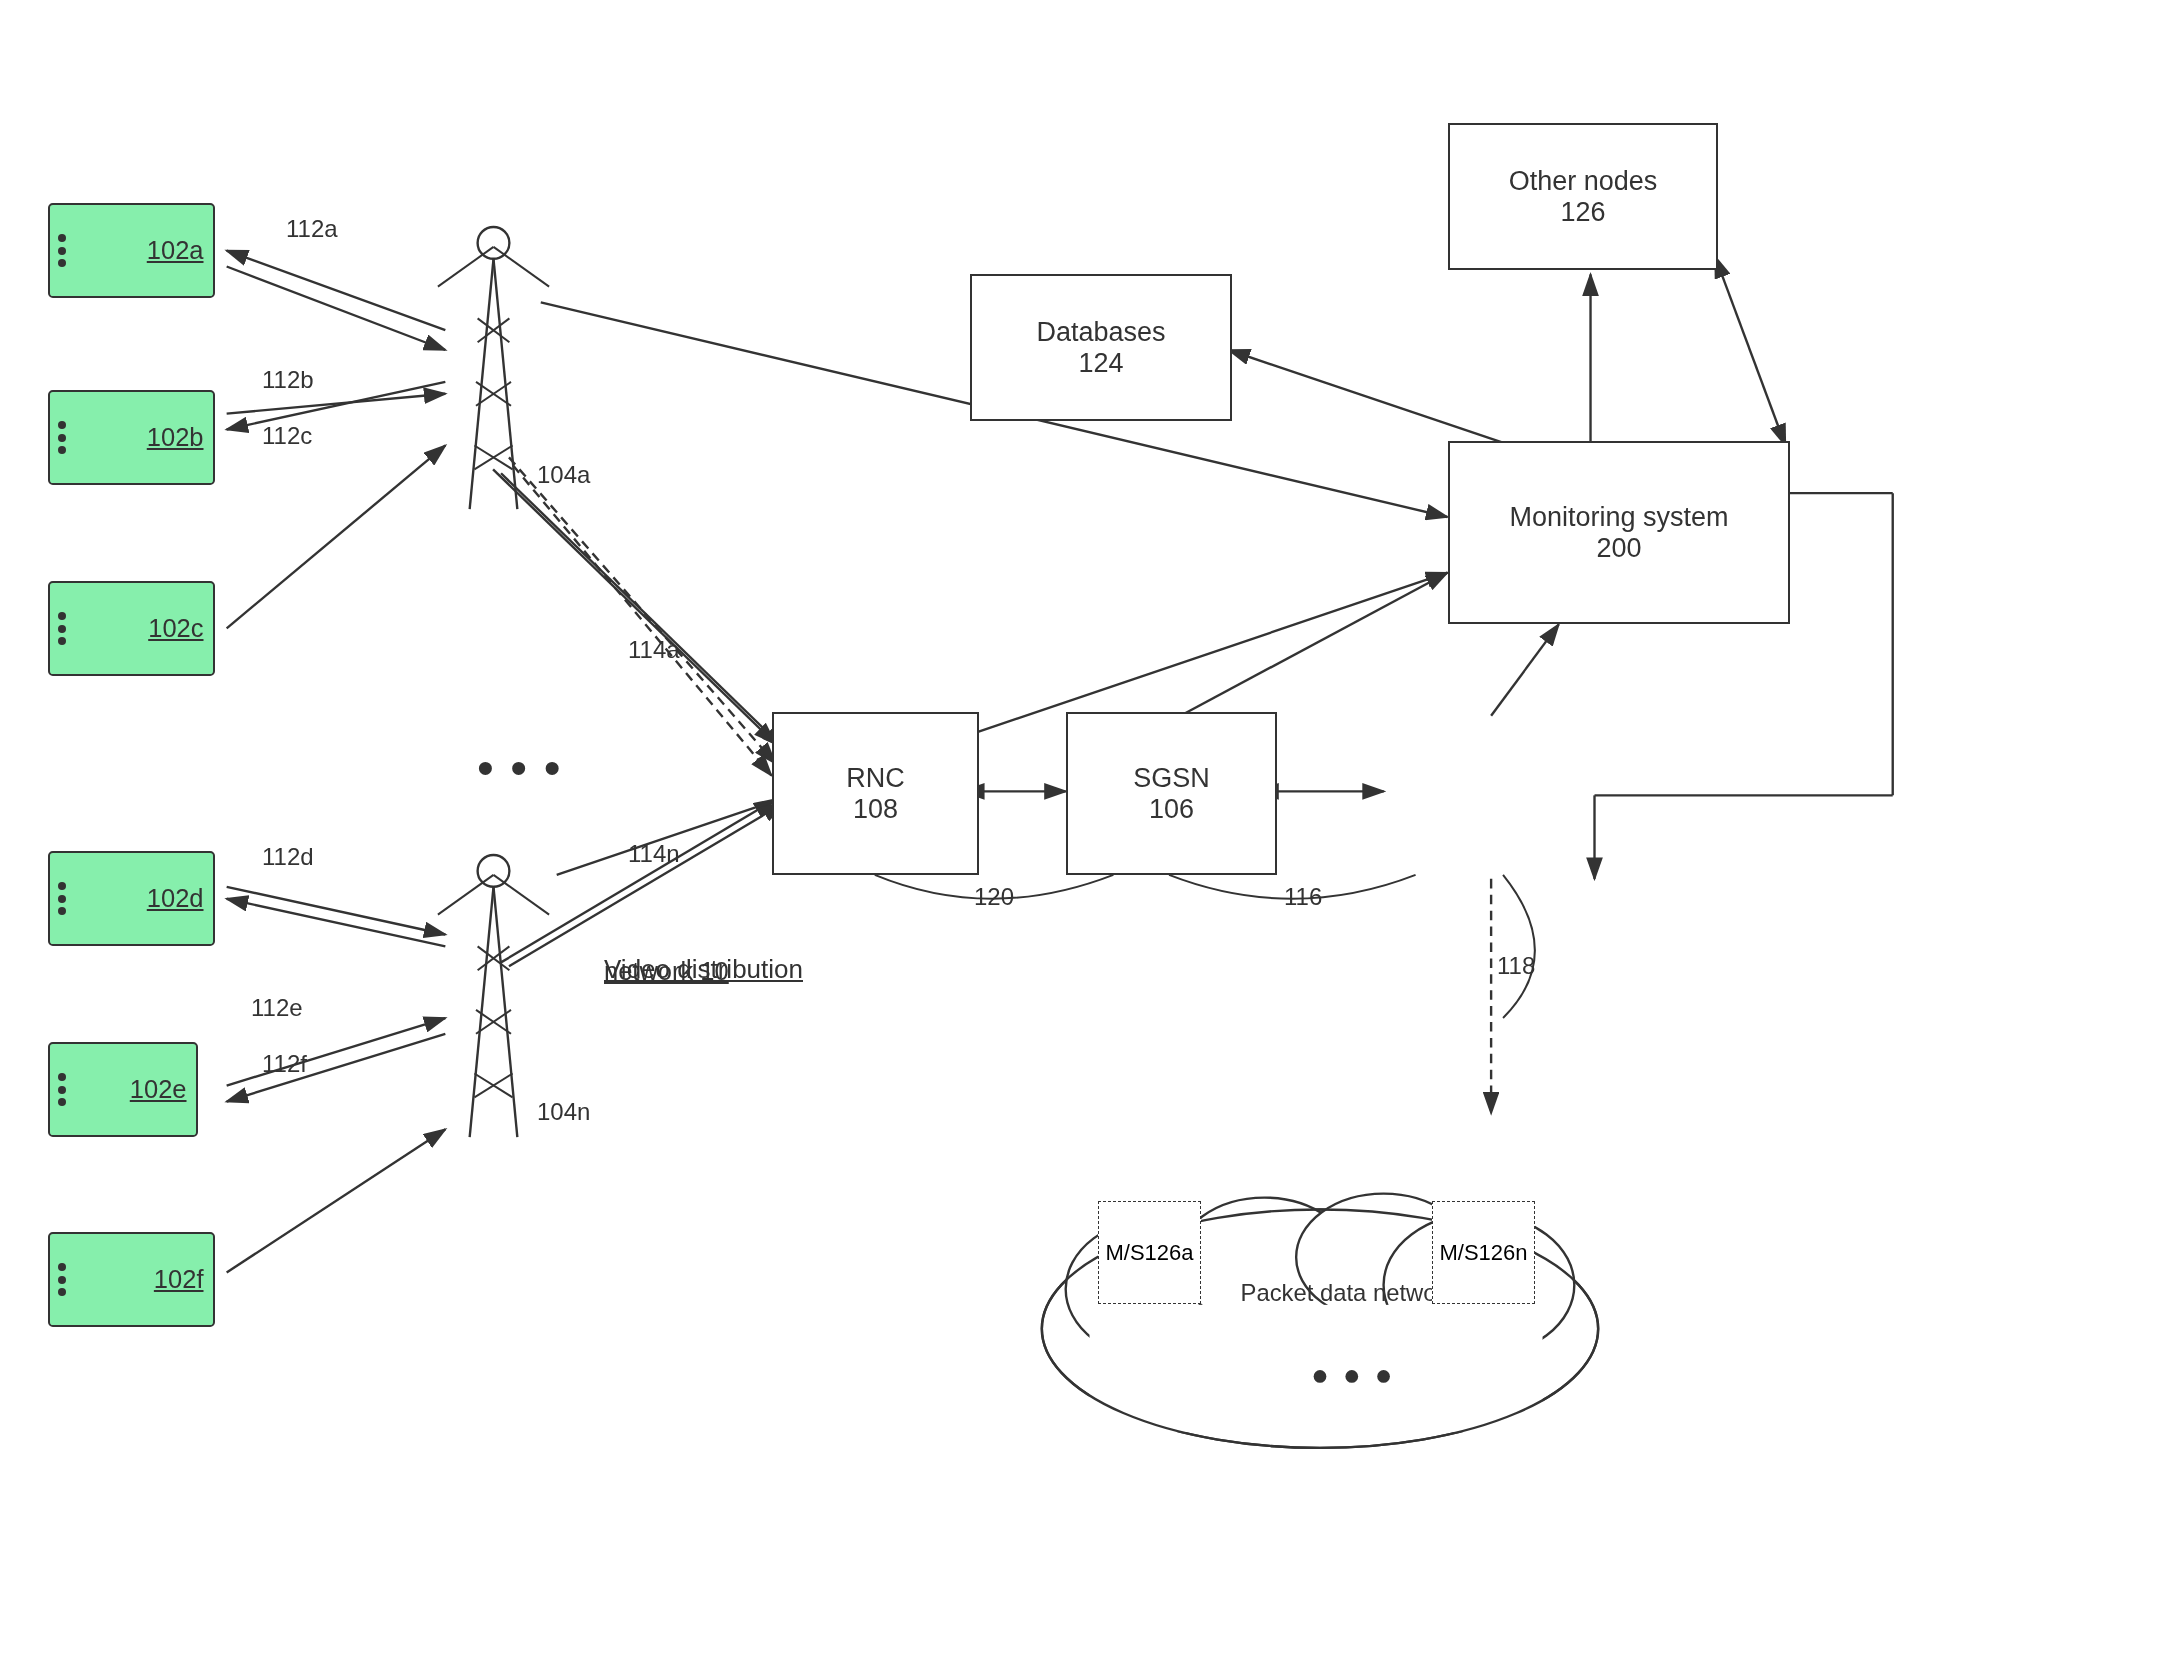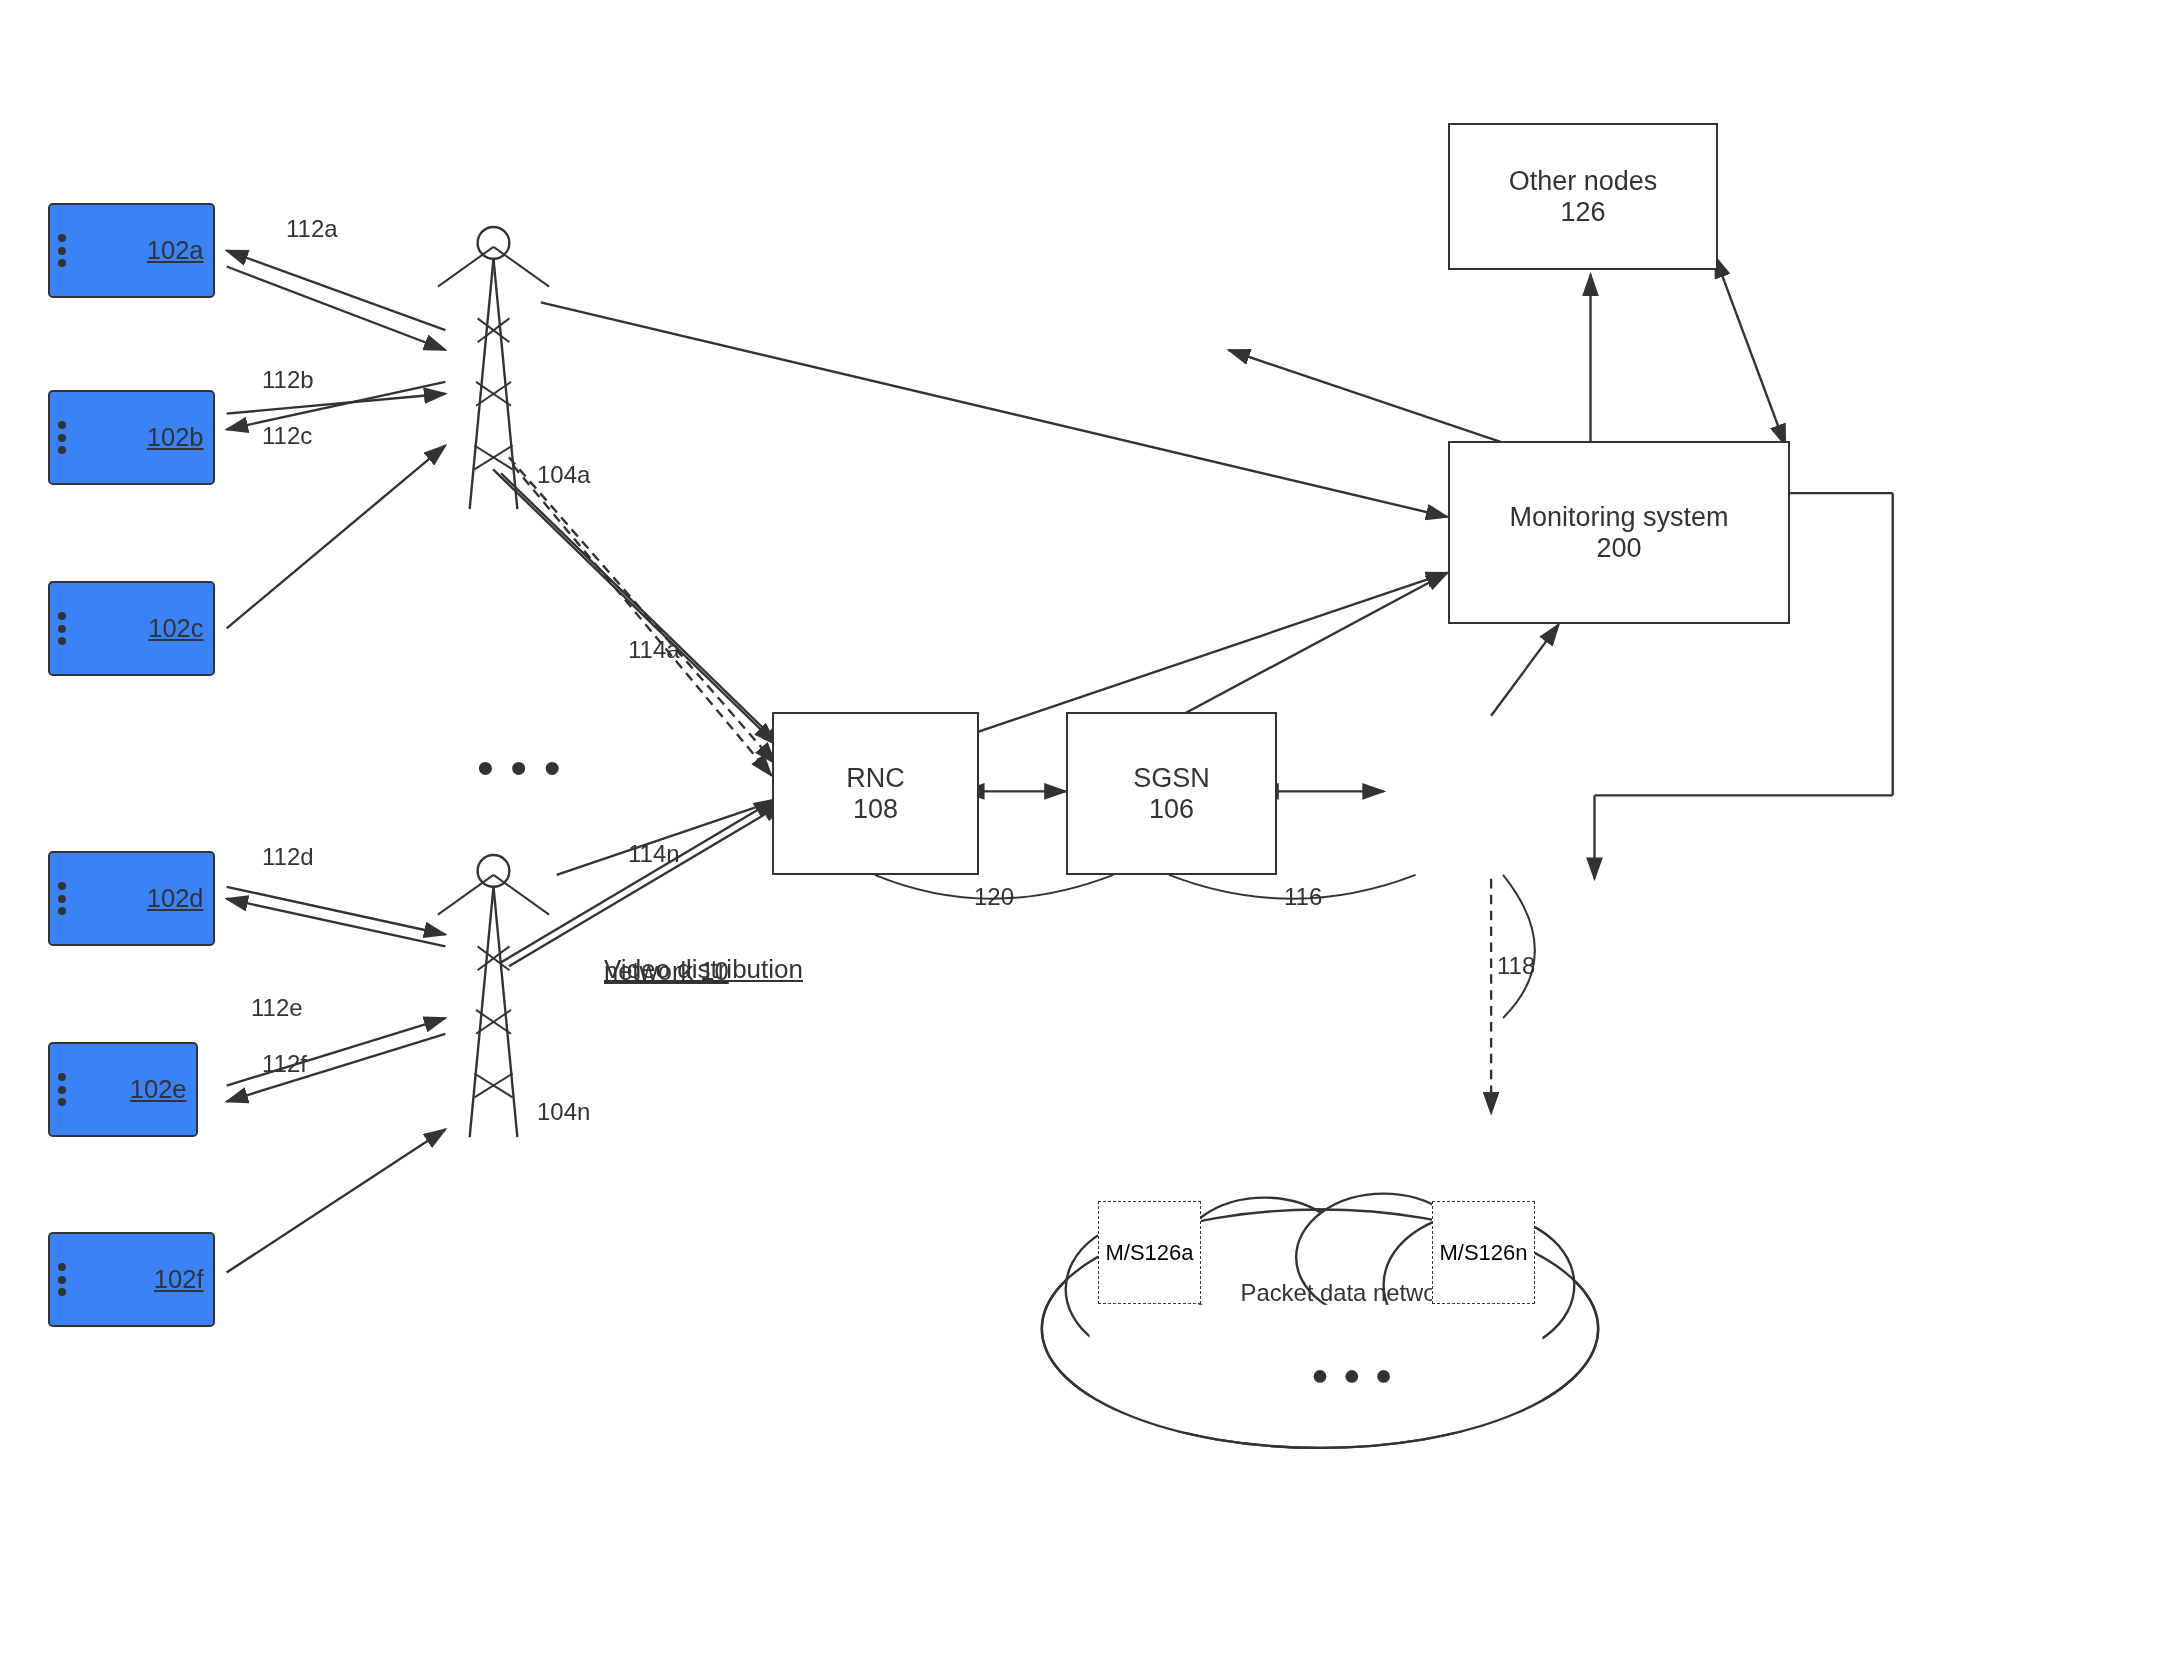--- a/index.html
+++ b/index.html
@@ -15,21 +15,21 @@
       position: absolute;
       top: 0; left: 0;
       width: 2183px;
       height: 1675px;
     }
     
     .device-box {
       position: absolute;
       border: 2.4px solid #333;
       border-radius: 4.8px;
-      background: #3b82f6;
+      background: #86efac;
       display: flex;
       align-items: center;
       justify-content: flex-end;
       padding-right: 9.5px;
     }
     .device-box .device-label {
       font-size: 25.5px;
       text-decoration: underline;
       color: #333;
     }
@@ -266,20 +266,24 @@
     <line x1="90" y1="30" x2="160" y2="80" stroke="#333" stroke-width="2.5"></line>
   </svg>
 
   <div class="ellipsis-dots" style="left:477px; top:740px; font-size:48px; letter-spacing:1.6px;">• • •</div>
 
   <div class="net-box" style="left:1448px; top:441px; width:342px; height:183px;">
     <span class="net-box-title">Monitoring system</span>
     <span class="net-box-num">200</span>
   </div>
 
+  <div class="net-box" style="left:970px; top:274px; width:262px; height:147px;">
+    <span class="net-box-title">Databases</span>
+    <span class="net-box-num">124</span>
+  </div>
 
   <div class="net-box" style="left:1448px; top:123px; width:270px; height:147px;">
     <span class="net-box-title">Other nodes</span>
     <span class="net-box-num">126</span>
   </div>
 
   <div class="net-box" style="left:772px; top:712px; width:207px; height:163px;">
     <span class="net-box-title">RNC</span>
     <span class="net-box-num">108</span>
   </div>

